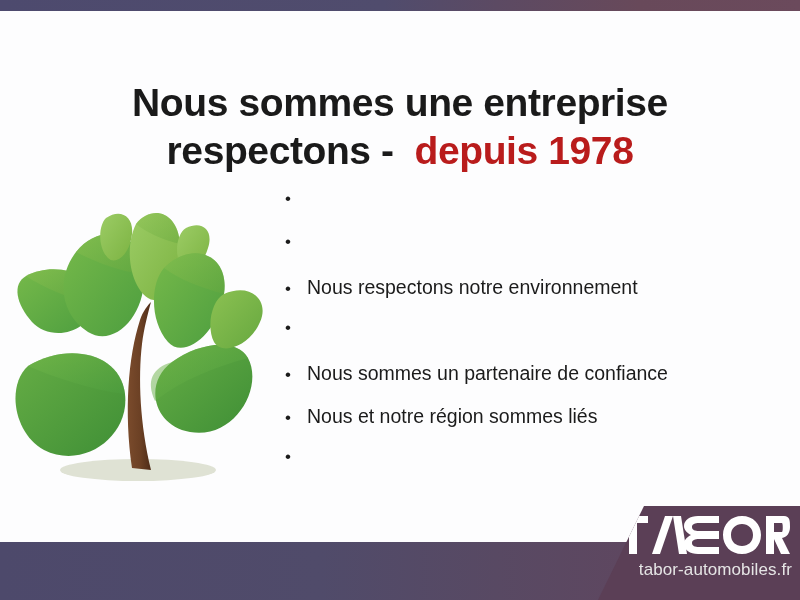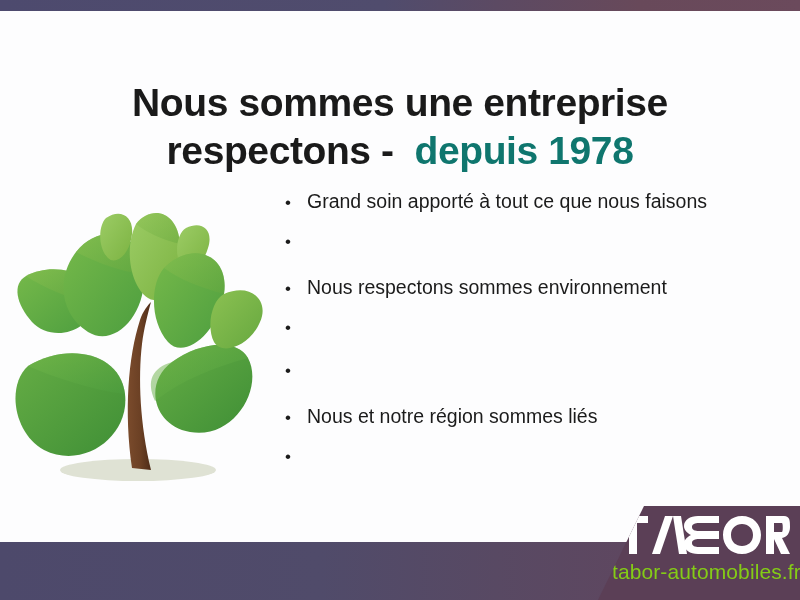--- a/index.html
+++ b/index.html
@@ -38,21 +38,21 @@
     text-align: center;
     line-height: 1.22;
     font-weight: bold;
     font-size: 39px;
     letter-spacing: -0.4px;
     color: #1a1a1a;
     margin-top: 35px;
   }
   #title-line1 { display: block; }
   #title-line2 { display: block; white-space: pre; }
-  .accent-green { color: #0f766e; }
+  .accent-green { color: #b91c1c; }
 
   
   #bullets {
     position: absolute;
     left: 285px;
     top: 190px;
     width: 470px;
   }
   .bullet-row {
     display: flex;
@@ -112,22 +112,22 @@
     width: 172px;
     height: 38px;
   }
   #logo-wordmark svg { display: block; width: 172px; height: 38px; }
   #logo-tagline {
     position: absolute;
     left: 60px;
     top: 54px;
     width: 180px;
     text-align: right;
-    color: #84cc16;
-    font-size: 21px;
+    color: #e5e5e5;
+    font-size: 17px;
     letter-spacing: 0.1px;
     white-space: nowrap;
   }
 </style>
 </head>
 <body>
 
 <div id="slide">
 
   <div id="top-bar"></div>
@@ -192,34 +192,34 @@
         <path fill="url(#lfB)" opacity="0.5" d="M152 86 C 180 58 218 72 212 112 C 190 106 168 98 152 86 Z"></path>
 
         <path fill="url(#lfB)" d="M212 112 C 238 100 258 118 248 140 C 238 164 210 174 202 160 C 194 144 200 118 212 112 Z"></path>
       </g>
     </svg>
   </div>
 
   <div id="bullets">
     <div class="bullet-row">
       <span class="bullet-dot">•</span>
-      <span class="bullet-text">Grand soin apporté à tout ce que nous faisons</span>
-    </div>
-    <div class="bullet-row">
-      <span class="bullet-dot">•</span>
-    </div>
-    <div class="bullet-row">
-      <span class="bullet-dot">•</span>
-      <span class="bullet-text">Nous respectons sommes environnement</span>
-    </div>
-    <div class="bullet-row">
-      <span class="bullet-dot">•</span>
-    </div>
-    <div class="bullet-row">
-      <span class="bullet-dot">•</span>
+    </div>
+    <div class="bullet-row">
+      <span class="bullet-dot">•</span>
+    </div>
+    <div class="bullet-row">
+      <span class="bullet-dot">•</span>
+      <span class="bullet-text">Nous respectons notre environnement</span>
+    </div>
+    <div class="bullet-row">
+      <span class="bullet-dot">•</span>
+    </div>
+    <div class="bullet-row">
+      <span class="bullet-dot">•</span>
+      <span class="bullet-text">Nous sommes un partenaire de confiance</span>
     </div>
     <div class="bullet-row">
       <span class="bullet-dot">•</span>
       <span class="bullet-text">Nous et notre région sommes liés</span>
     </div>
     <div class="bullet-row">
       <span class="bullet-dot">•</span>
     </div>
   </div>
 

